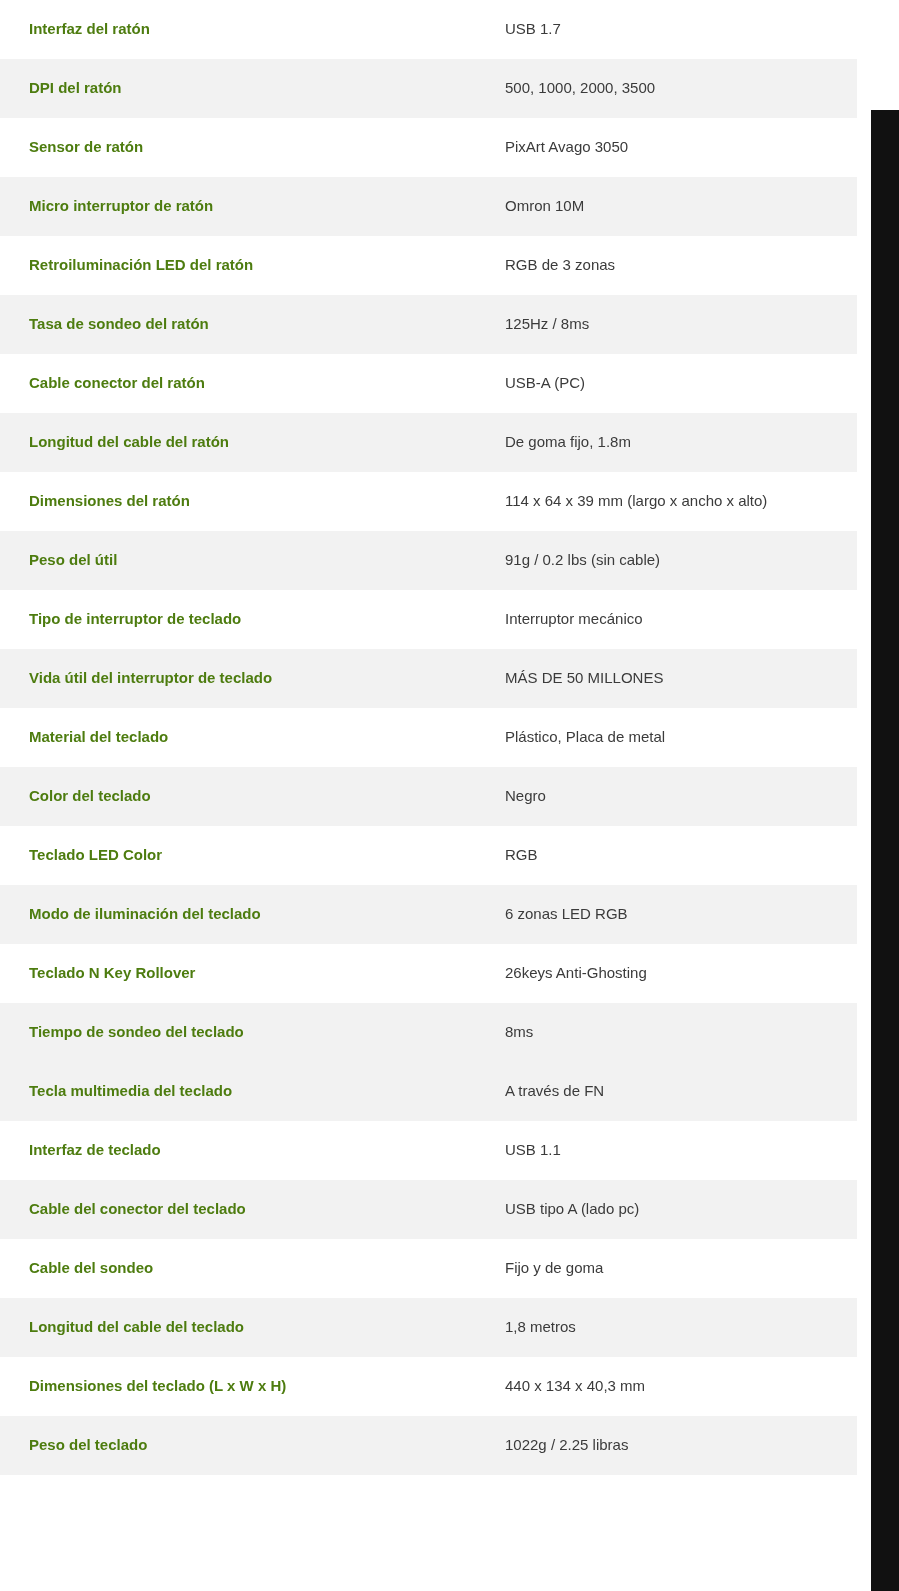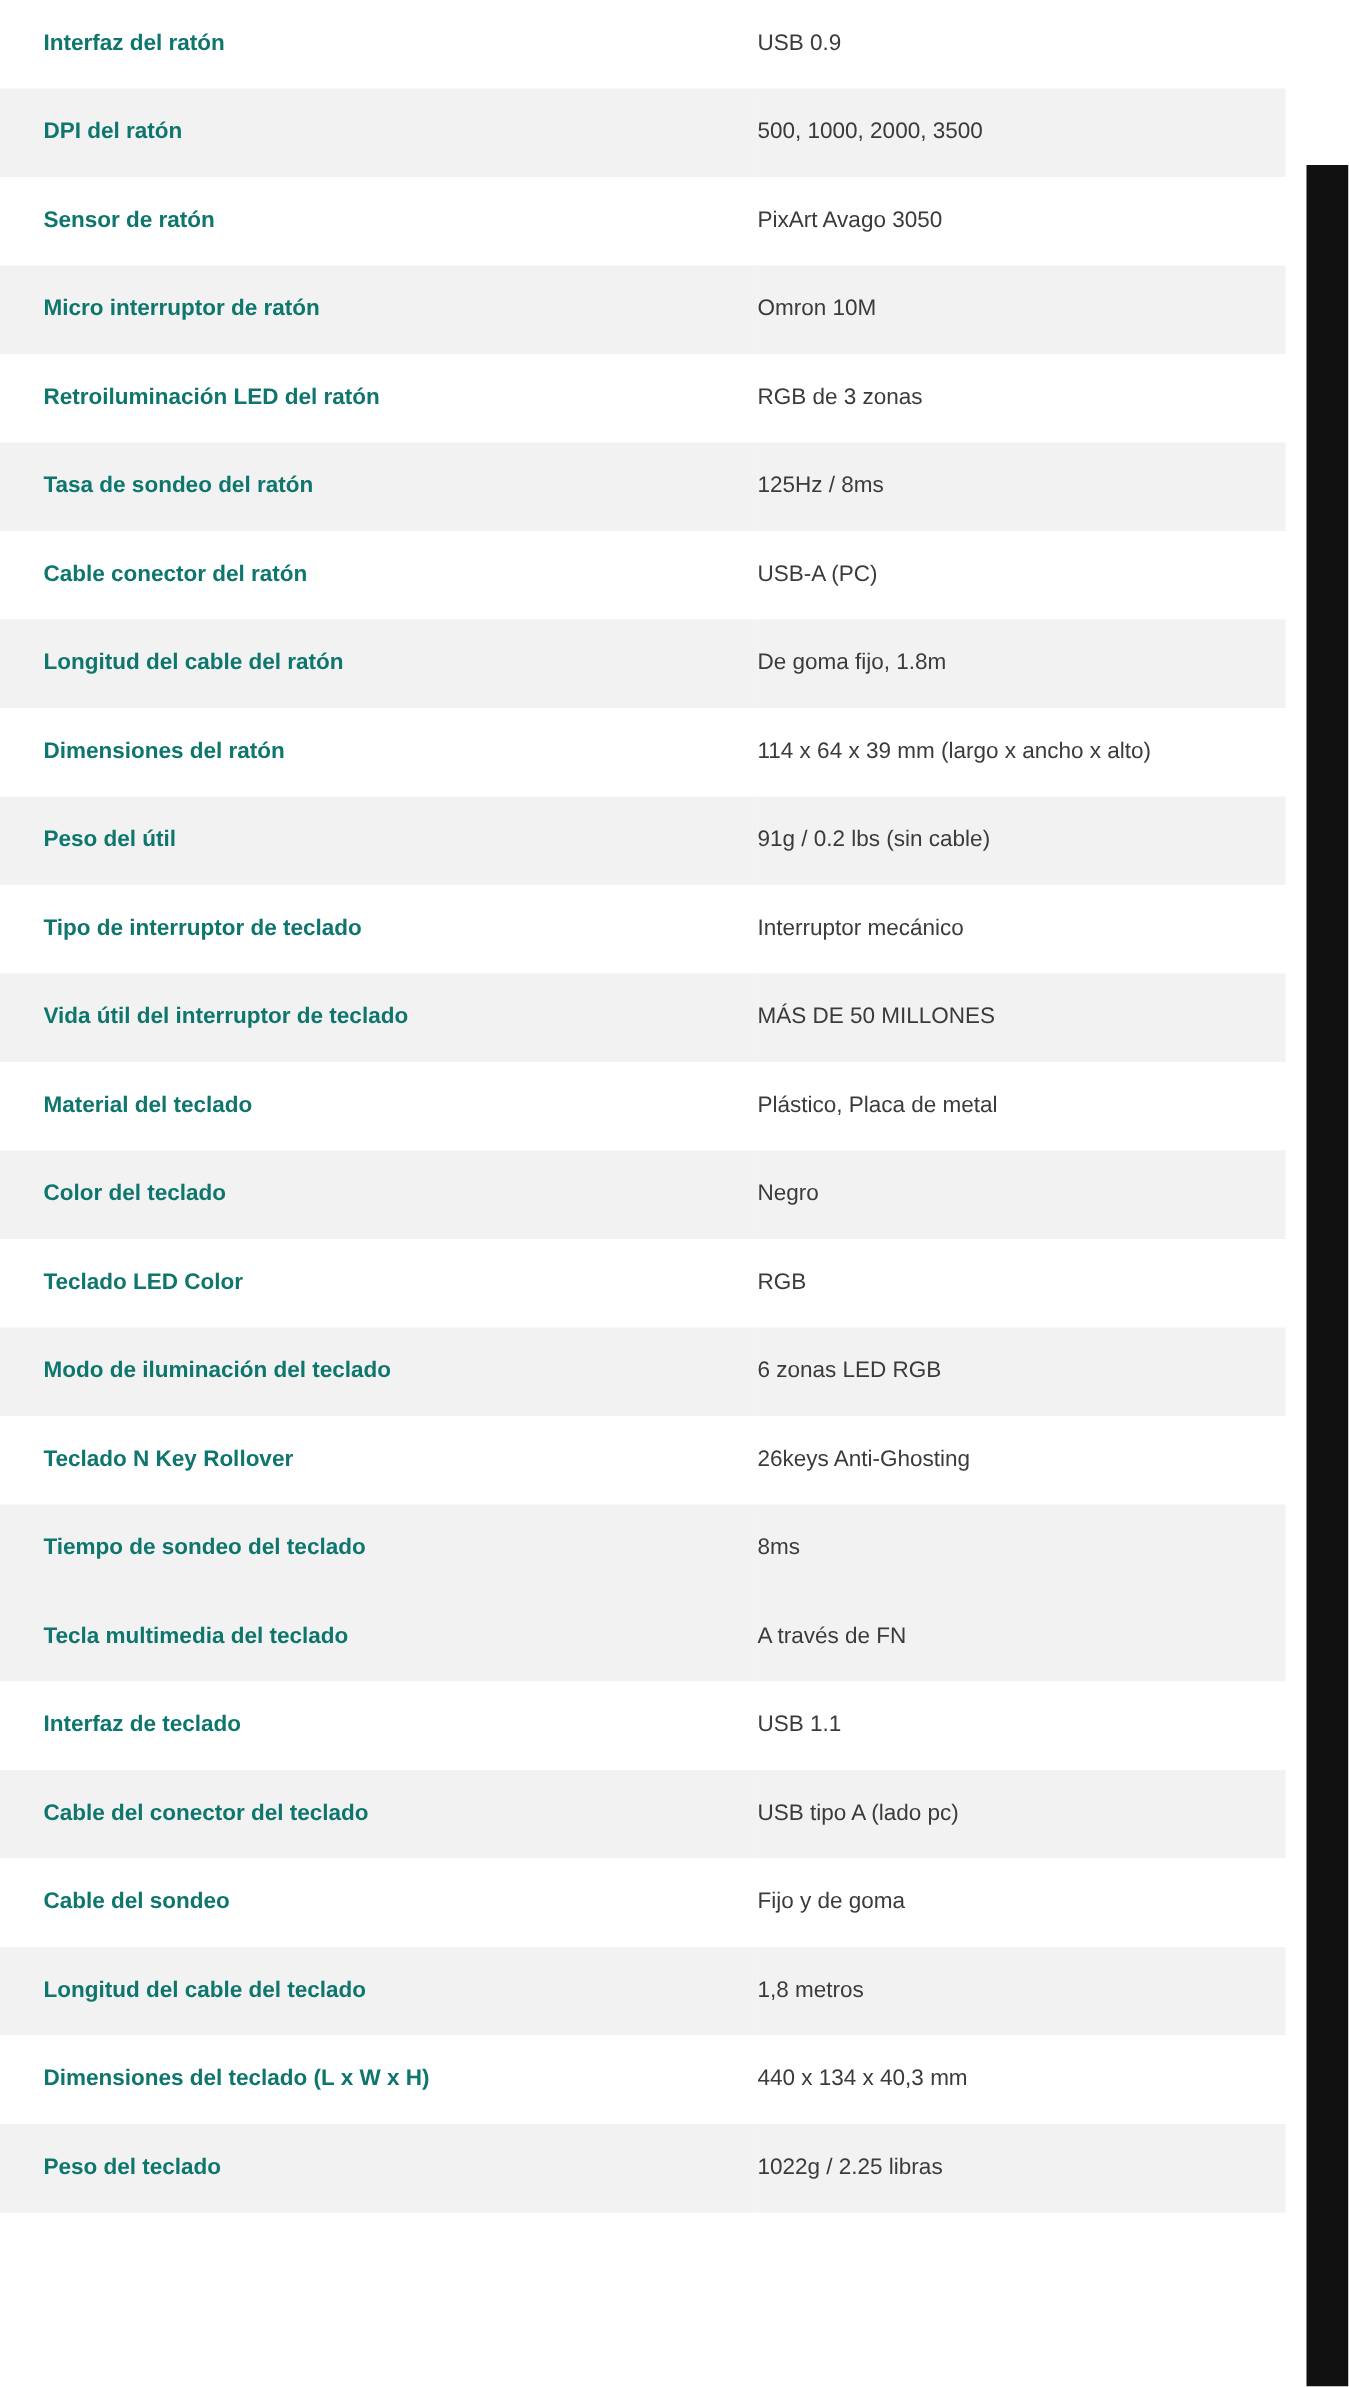--- a/index.html
+++ b/index.html
@@ -41,21 +41,21 @@
   }
   .spec-row.plain {
     background: #ffffff;
   }
 
   .spec-label {
     width: 505px;
     padding: 10px 14px 10px 29px;
     font-size: 15px;
     font-weight: bold;
-    color: #0f766e;
+    color: #4d7c0f;
     vertical-align: middle;
     line-height: 1.35;
     box-sizing: border-box;
   }
 
   .spec-value {
     padding: 10px 40px 10px 0;
     font-size: 15px;
     font-weight: normal;
     color: #3b3b3b;
@@ -66,21 +66,21 @@
 </style>
 </head>
 <body>
 
 <div class="right-rail"></div>
 
 <table class="spec-table">
   <tbody>
       <tr class="spec-row plain">
         <td class="spec-label">Interfaz del ratón</td>
-        <td class="spec-value">USB 0.9</td>
+        <td class="spec-value">USB 1.7</td>
       </tr>
       <tr class="spec-row alt">
         <td class="spec-label">DPI del ratón</td>
         <td class="spec-value">500, 1000, 2000, 3500</td>
       </tr>
       <tr class="spec-row plain">
         <td class="spec-label">Sensor de ratón</td>
         <td class="spec-value">PixArt Avago 3050</td>
       </tr>
       <tr class="spec-row alt">

